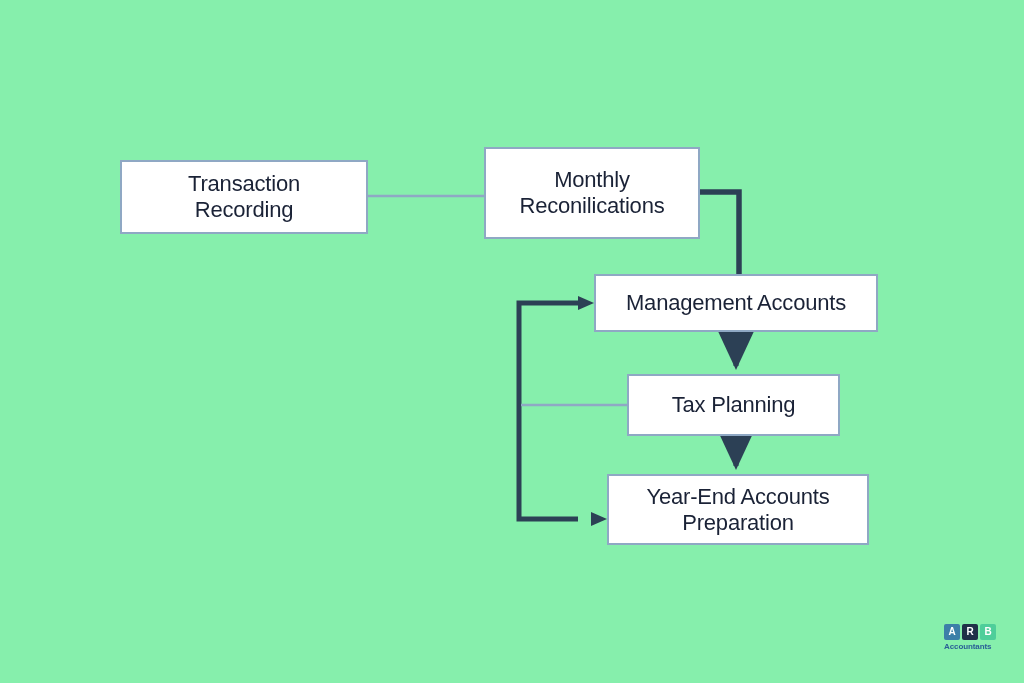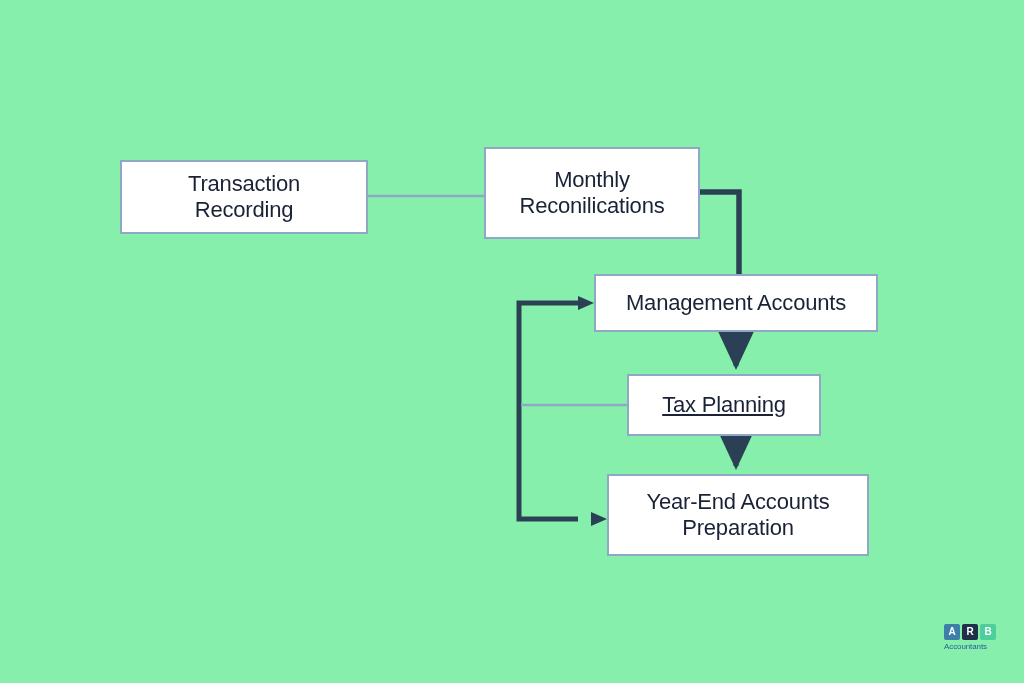--- a/index.html
+++ b/index.html
@@ -44,22 +44,22 @@
   .node-label {
     display: block;
     white-space: pre-line;
     padding: 0 10px;
   }
 
   
   #node-transaction-recording { left: 120px; top: 160px; width: 248px; height: 74px; }
   #node-monthly-reconciliations { left: 484px; top: 147px; width: 216px; height: 92px; }
   #node-management-accounts { left: 594px; top: 274px; width: 284px; height: 58px; }
-  #node-tax-planning { left: 627px; top: 374px; width: 194px; height: 62px; text-decoration: underline; }
-  #node-year-end-accounts { left: 607px; top: 474px; width: 262px; height: 82px; }
+  #node-tax-planning { left: 627px; top: 374px; width: 213px; height: 62px; }
+  #node-year-end-accounts { left: 607px; top: 474px; width: 262px; height: 71px; }
 
   
   #brand-logo {
     position: absolute;
     left: 944px;
     top: 624px;
     width: 54px;
     height: 34px;
     z-index: 4;
   }
@@ -79,21 +79,21 @@
     text-align: center;
   }
   #logo-tile-a { background: #3c7fa8; }
   #logo-tile-r { background: #1f3148; }
   #logo-tile-b { background: #4ece9a; }
   #logo-wordmark {
     margin-top: 2px;
     color: #2a5f96;
     font-family: "Liberation Sans", sans-serif;
     font-size: 8px;
-    font-weight: normal;
+    font-weight: bold;
     letter-spacing: -0.1px;
     line-height: 10px;
   }
 </style>
 </head>
 <body>
 
 <div id="canvas">
 
   <svg id="flow-svg" viewBox="0 0 1024 683" xmlns="http://www.w3.org/2000/svg">

